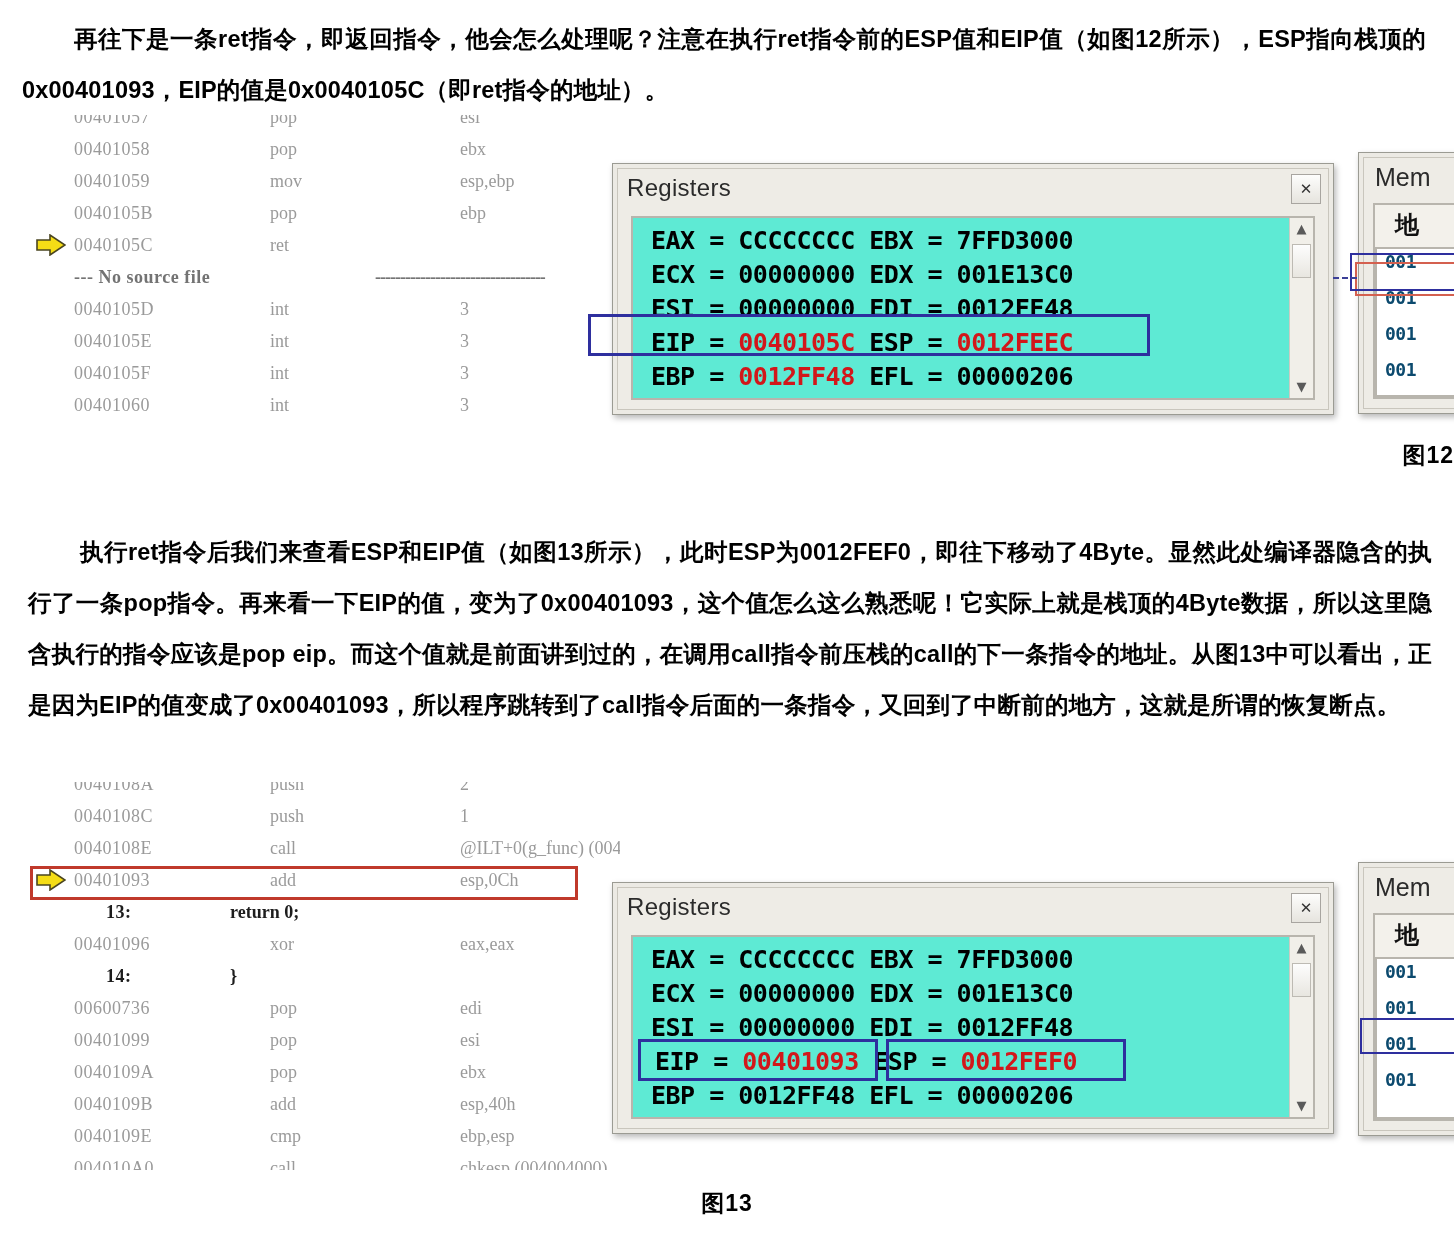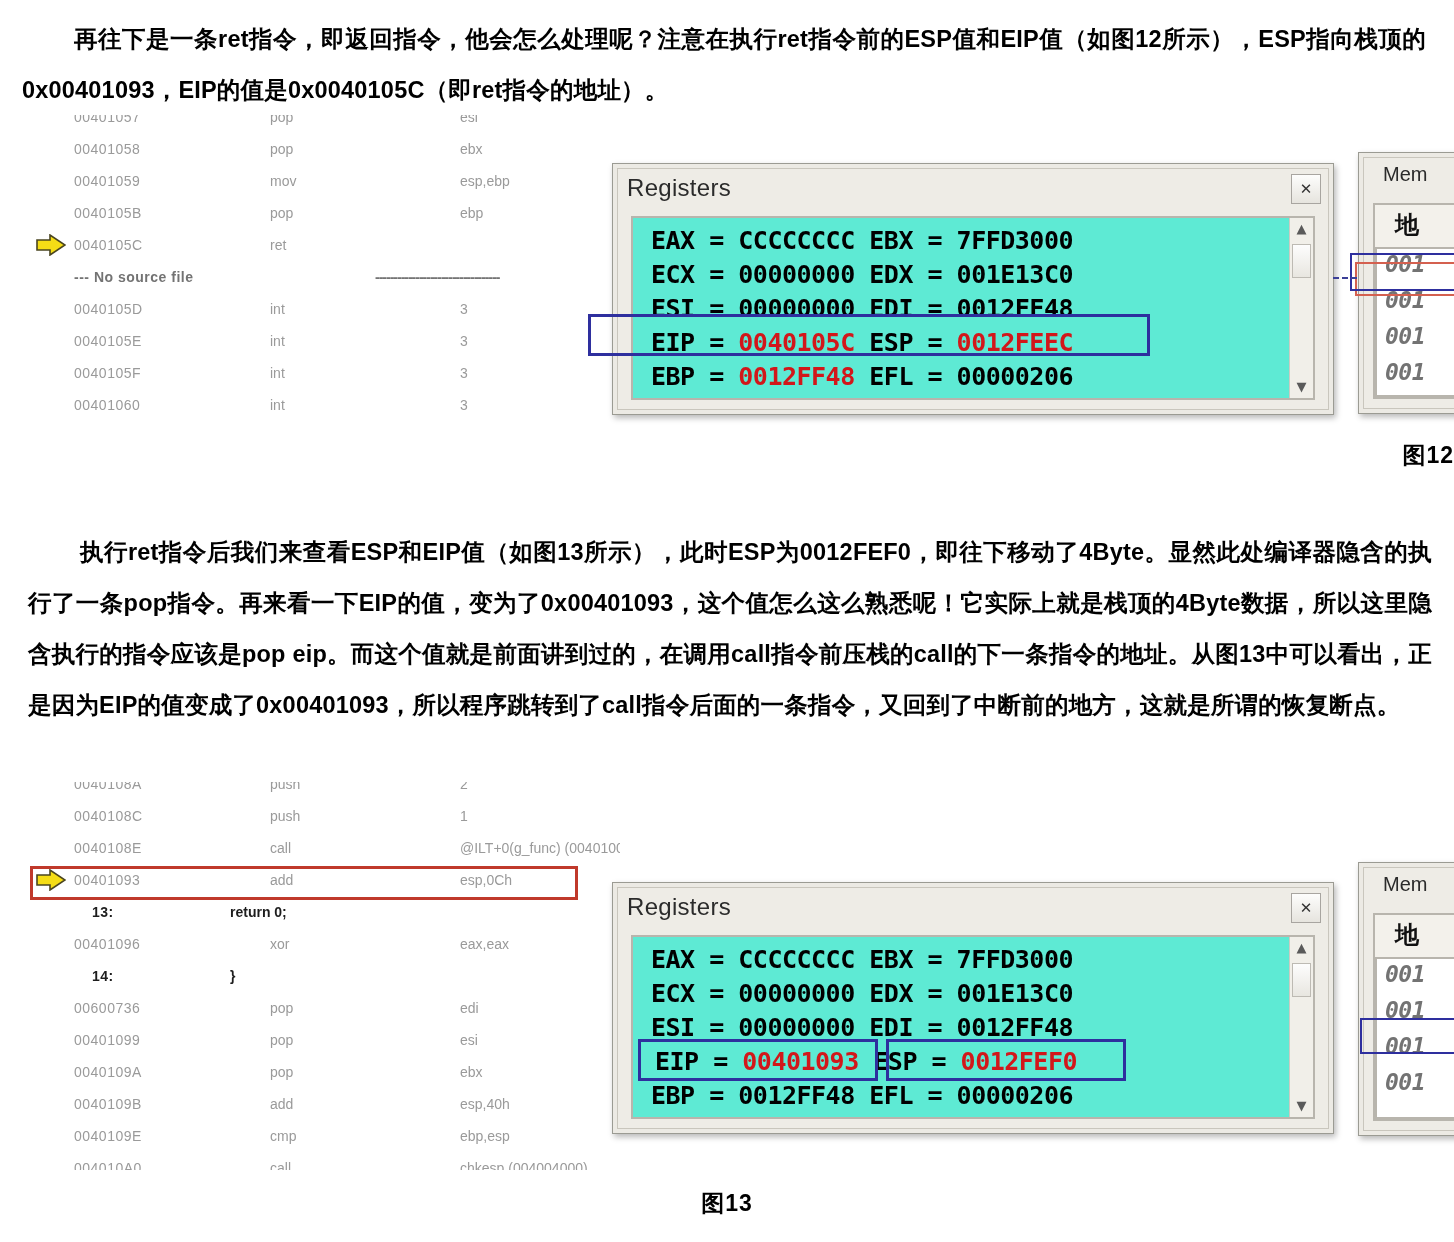--- a/index.html
+++ b/index.html
@@ -32,22 +32,22 @@
     width: 100%;
     text-align: center;
     font-size: 23px;
     font-weight: 600;
     letter-spacing: 1px;
   }
 
   
   .listing {
     position: absolute;
-    font-family: Liberation Sans, sans-serif;
-    font-size: 14px;
+    font-family: Liberation Serif, serif;
+    font-size: 18px;
     overflow: hidden;
     background: #ffffff;
   }
   .dis-row {
     position: relative;
     height: 32px;
     line-height: 32px;
     white-space: pre;
     color: #9a9a9a;
   }
@@ -61,21 +61,21 @@
     left: 240px;
   }
   .dis-row .ops {
     position: absolute;
     left: 430px;
   }
   .dis-row.src {
     color: #1d1d1d;
     font-weight: bold;
   }
-  .dis-row.src .addr { left: 62px; }
+  .dis-row.src .addr { left: 76px; }
   .dis-row.src .mnem { left: 200px; }
   .dis-row.nosrc {
     color: #737373;
     font-weight: bold;
   }
   .dis-row.nosrc .addr { left: 44px; }
 
   .arrow-marker {
     position: absolute;
     left: 6px;
@@ -168,40 +168,38 @@
     height: 34px;
     background: linear-gradient(#fdfdfd,#e8e6e0);
     border: 1px solid #bdbab3;
     box-sizing: border-box;
   }
 
   
   .mem-title {
     position: absolute;
     left: 16px; top: 10px;
-    font-size: 20px;
+    font-size: 25px;
     color: #2b2b2b;
-    margin-left: 8px;
   }
   .mem-head {
     position: absolute;
     font-family: "DejaVu Sans", sans-serif;
     font-size: 24px;
     font-weight: bold;
     color: #111;
   }
   .mem-row {
     position: absolute;
     font-family: "DejaVu Sans Mono", "Liberation Mono", monospace;
-    font-size: 23px;
-    font-weight: bold;
-    color: #737373;
+    font-size: 18px;
+    font-weight: bold;
+    color: #0c4a6e;
     white-space: pre;
     letter-spacing: -0.5px;
-    font-style: italic;
   }
 
   
   .annot {
     position: absolute;
     box-sizing: border-box;
     pointer-events: none;
   }
   .annot.blue { border: 3px solid #2e2f9e; }
   .annot.red  { border: 3px solid #c0392b; }

